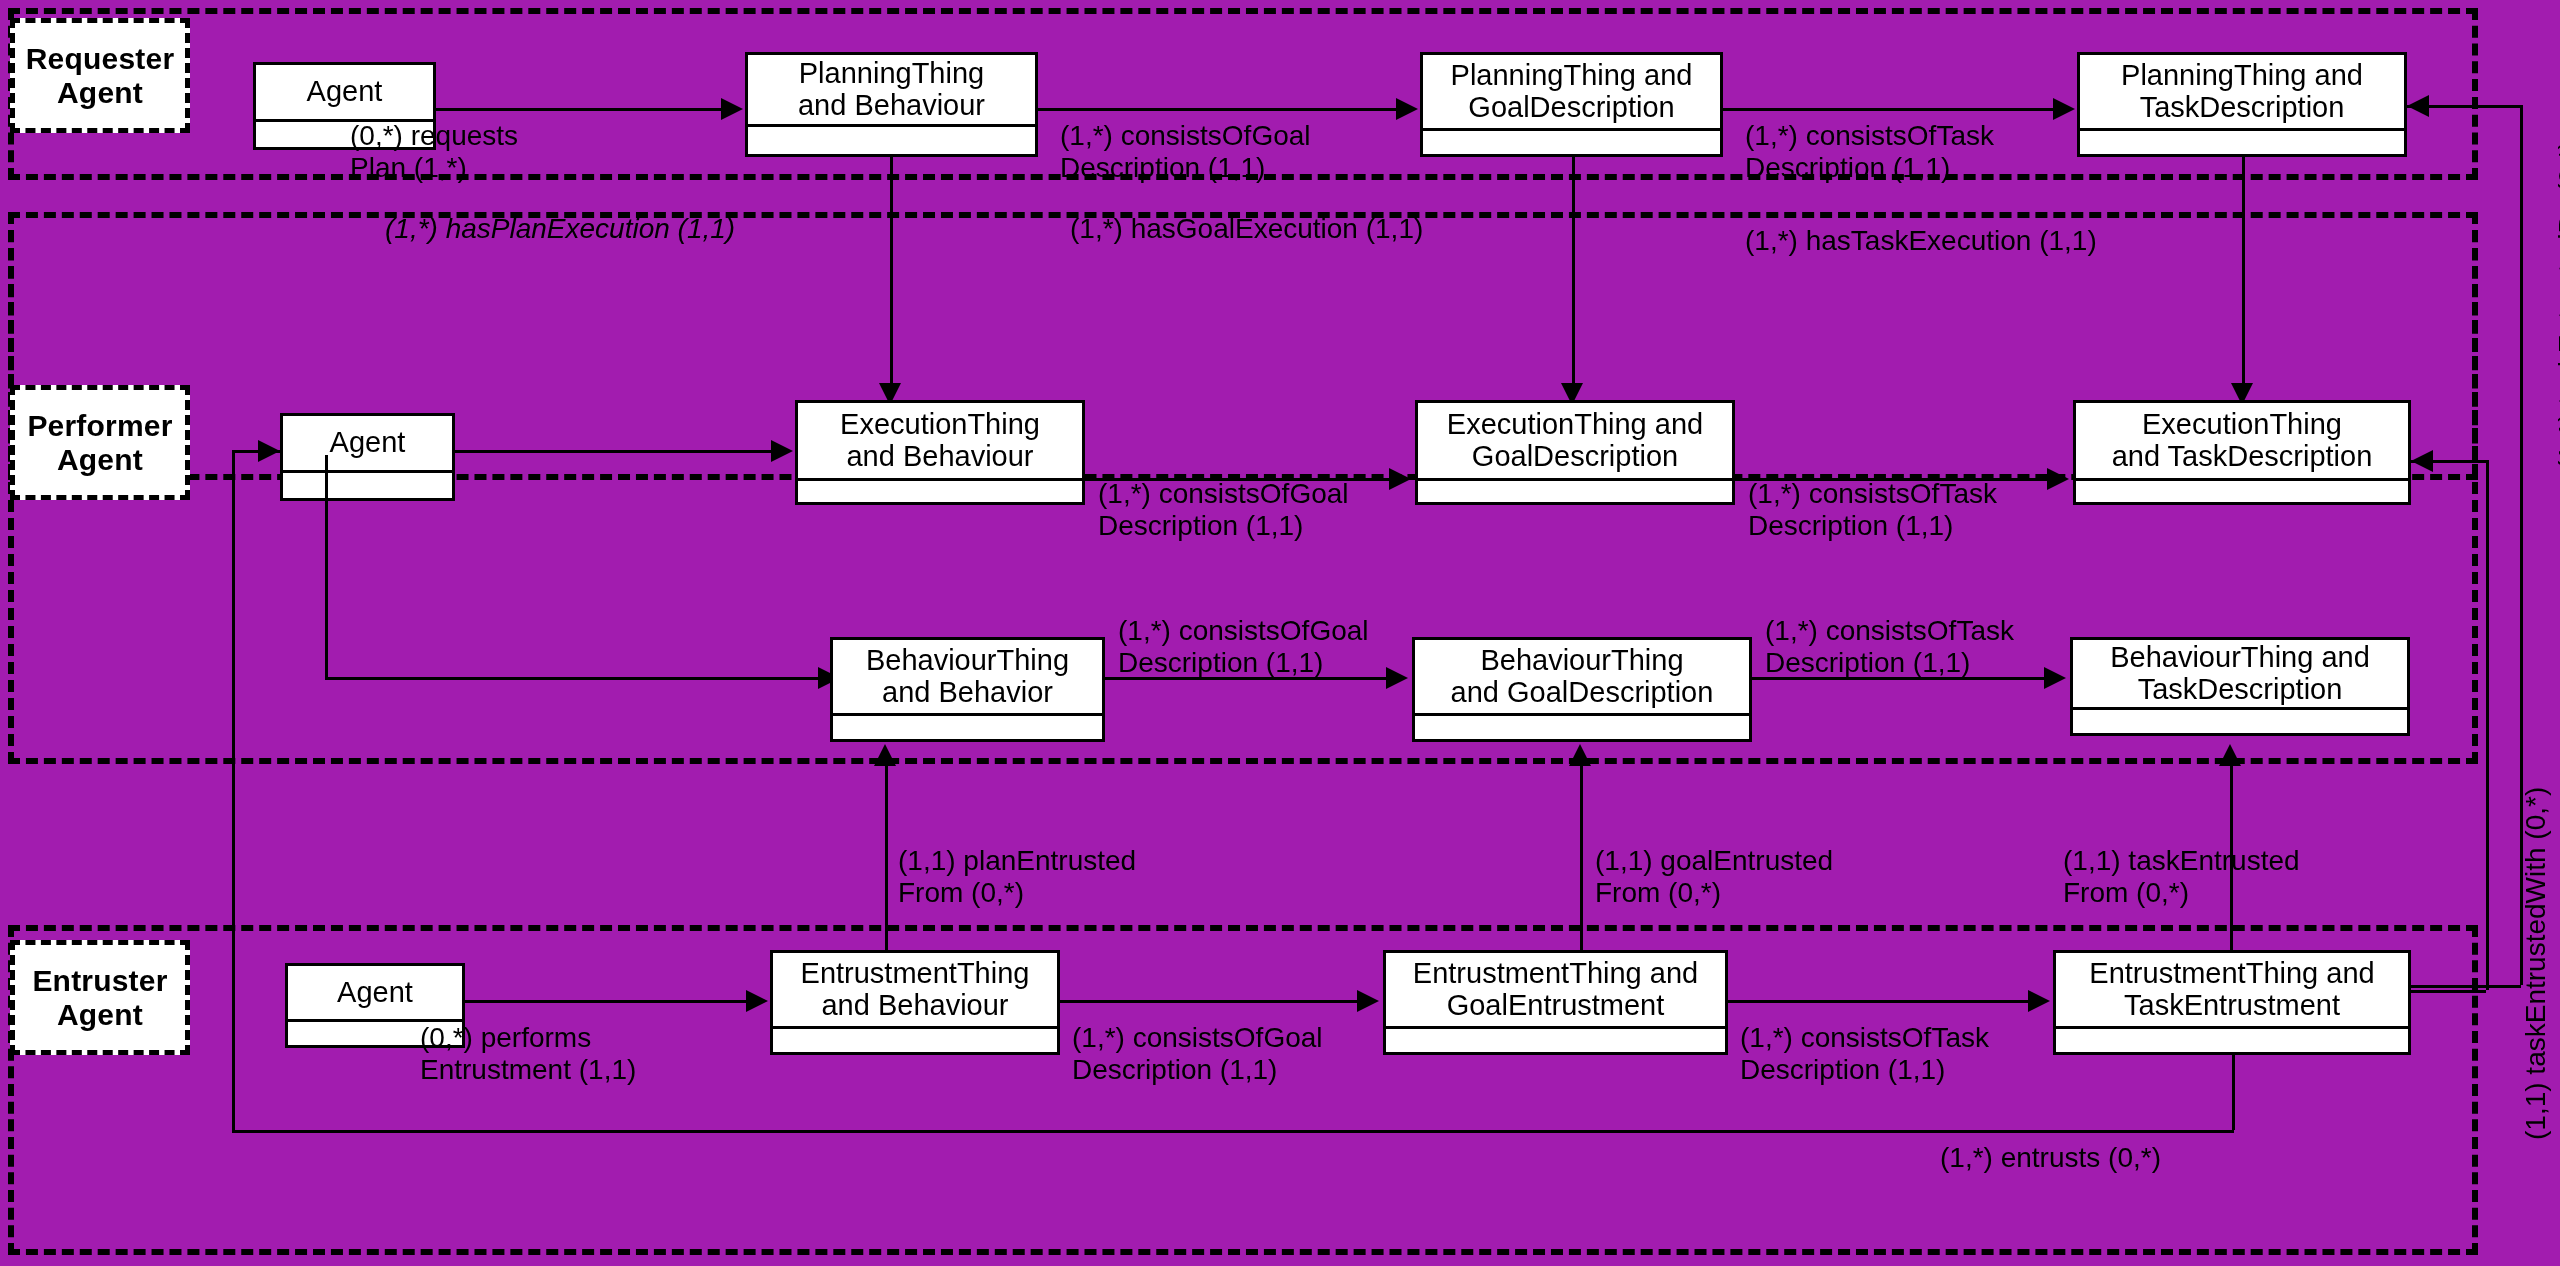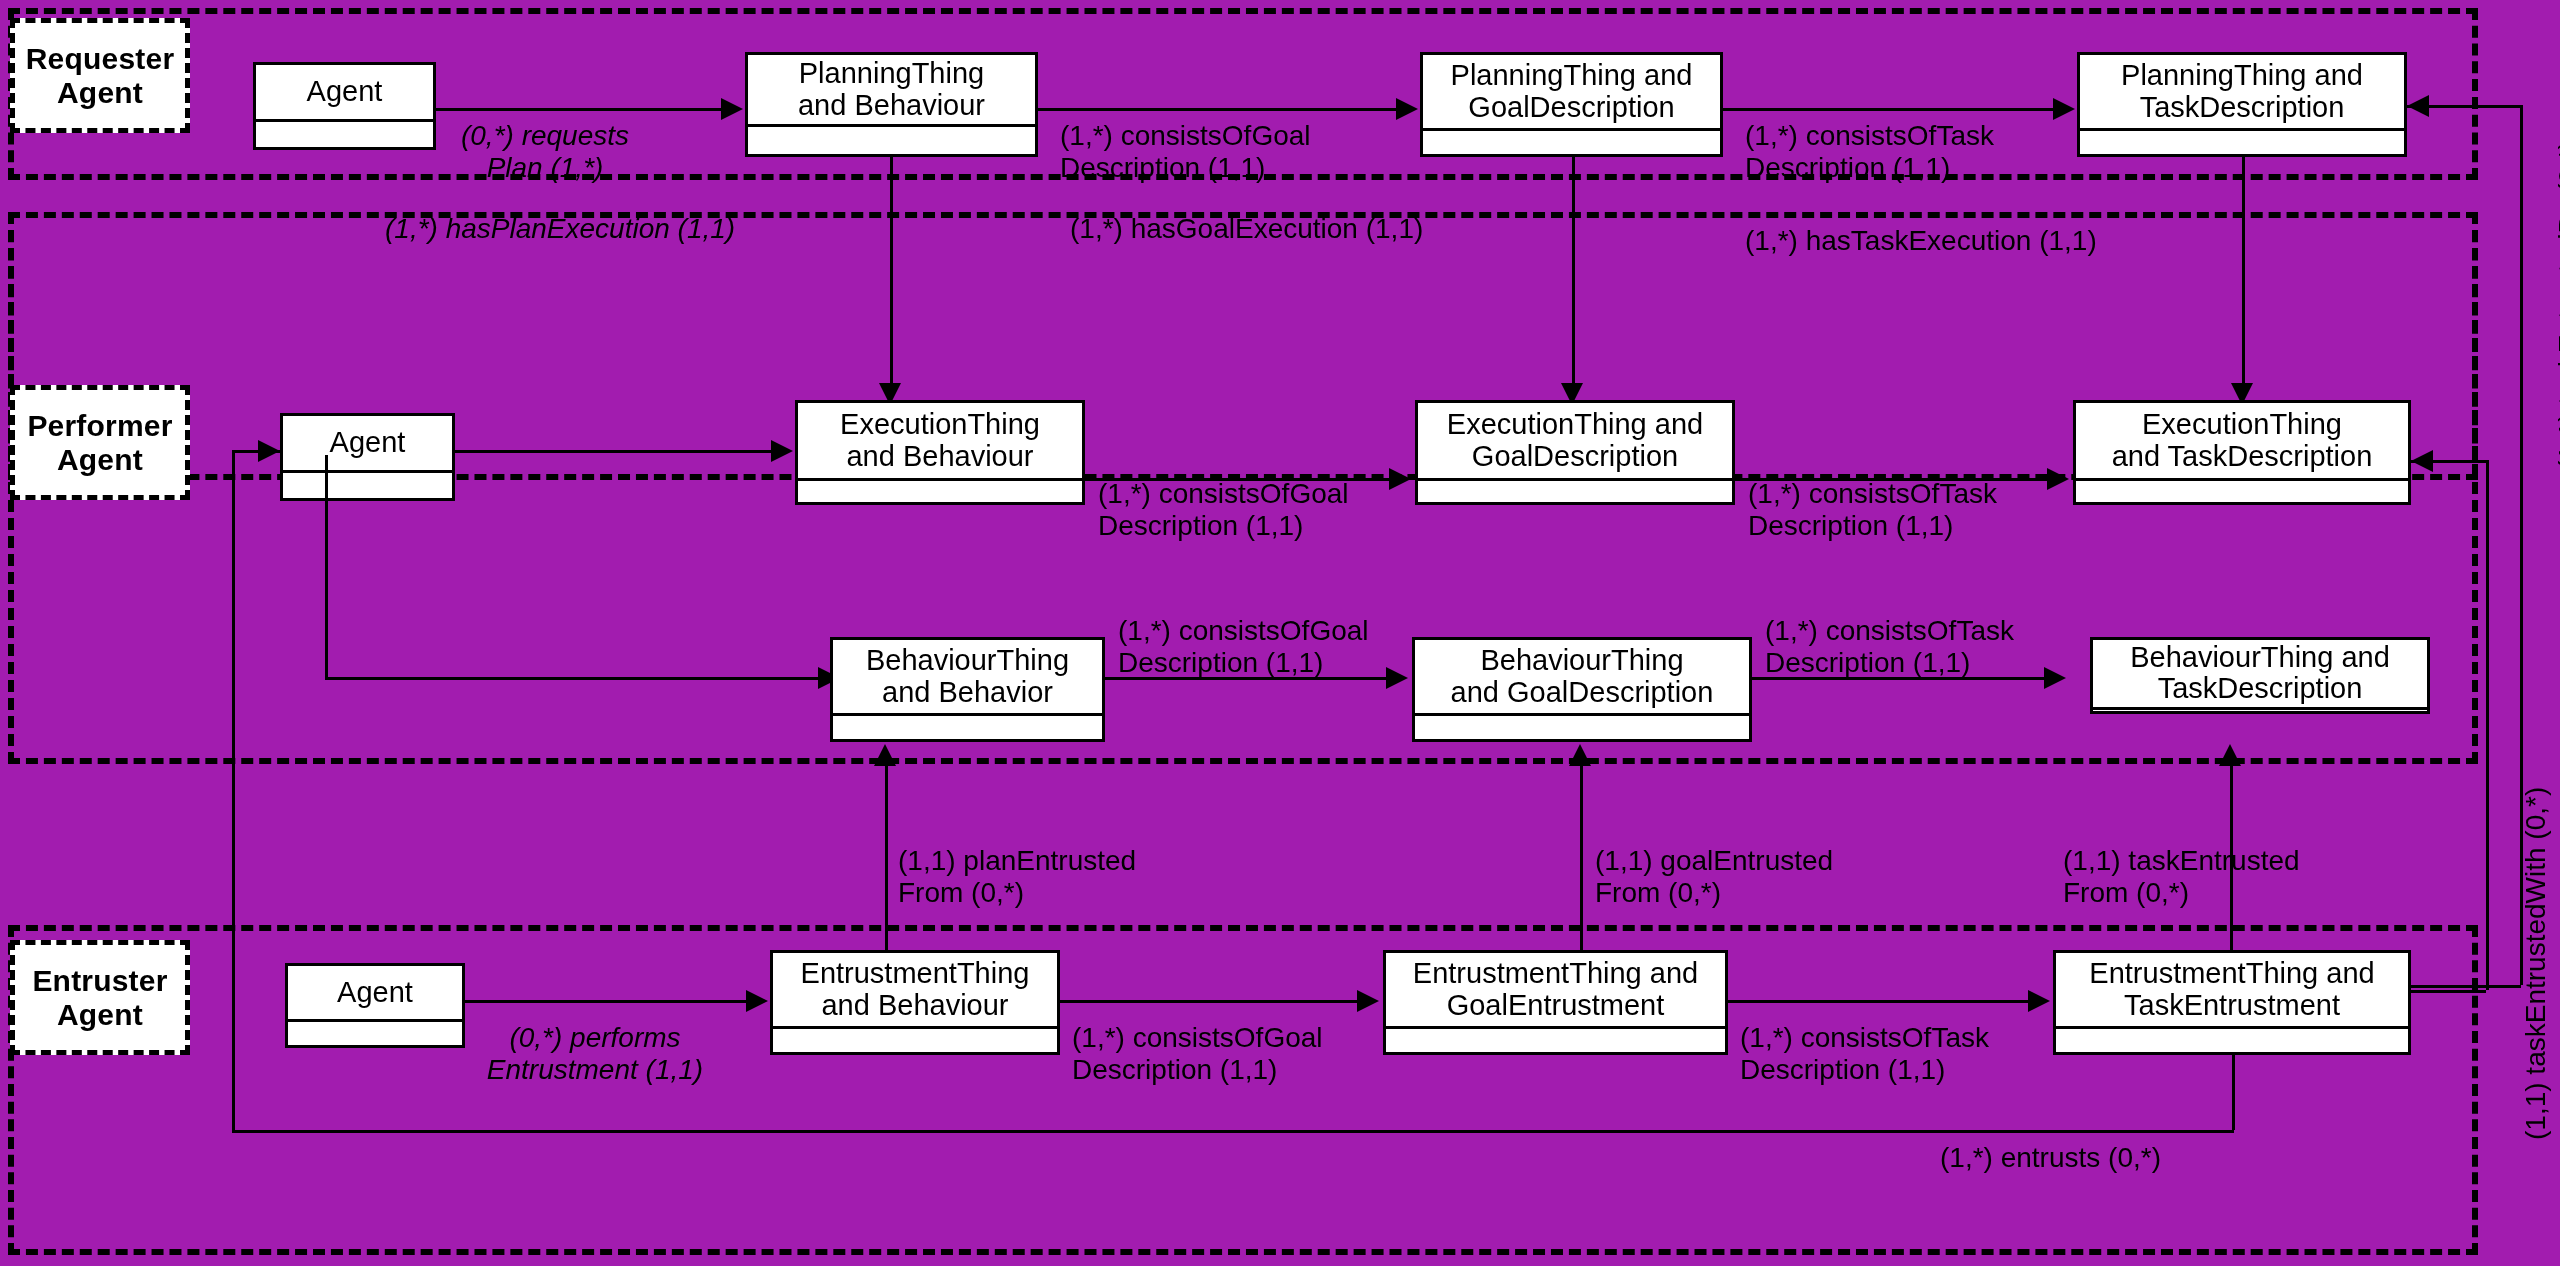--- a/index.html
+++ b/index.html
@@ -28,21 +28,21 @@
 
   
   .ar{position:absolute;width:0;height:0;}
   .ar-r{border-top:11px solid transparent;border-bottom:11px solid transparent;border-left:22px solid #000;}
   .ar-l{border-top:11px solid transparent;border-bottom:11px solid transparent;border-right:22px solid #000;}
   .ar-d{border-left:11px solid transparent;border-right:11px solid transparent;border-top:22px solid #000;}
   .ar-u{border-left:11px solid transparent;border-right:11px solid transparent;border-bottom:22px solid #000;}
 
   
   .lbl{position:absolute;font-size:28px;line-height:1.16;white-space:pre-line;background:transparent;}
-  .lbl.r{text-align:center;font-style:italic;}
+  .lbl.r{text-align:left;}
   .vlbl{position:absolute;font-size:28px;line-height:1.16;white-space:nowrap;
         transform-origin:0 0;transform:rotate(-90deg);}
 </style>
 </head>
 <body>
 
 <div id="canvas">
 
   <div class="lane" style="left:8px;top:8px;width:2470px;height:172px;"></div>
   <div class="lane" style="left:8px;top:212px;width:2470px;height:268px;"></div>
@@ -207,21 +207,21 @@
   <div class="cls" style="left:1412px;top:637px;width:340px;height:105px;">
     <div class="nm">
       <div>
         <span>BehaviourThing</span><br>
         <span>and GoalDescription</span>
       </div>
     </div>
     <div class="attrs" style="height:26px;"></div>
   </div>
 
-  <div class="cls" style="left:2070px;top:637px;width:340px;height:77px;margin-left:20px;">
+  <div class="cls" style="left:2070px;top:637px;width:340px;height:99px;">
     <div class="nm">
       <div>
         <span>BehaviourThing and</span><br>
         <span>TaskDescription</span>
       </div>
     </div>
     <div class="attrs" style="height:26px;"></div>
   </div>
 
   <div class="h" style="left:1105px;top:677px;width:283px;"></div>

